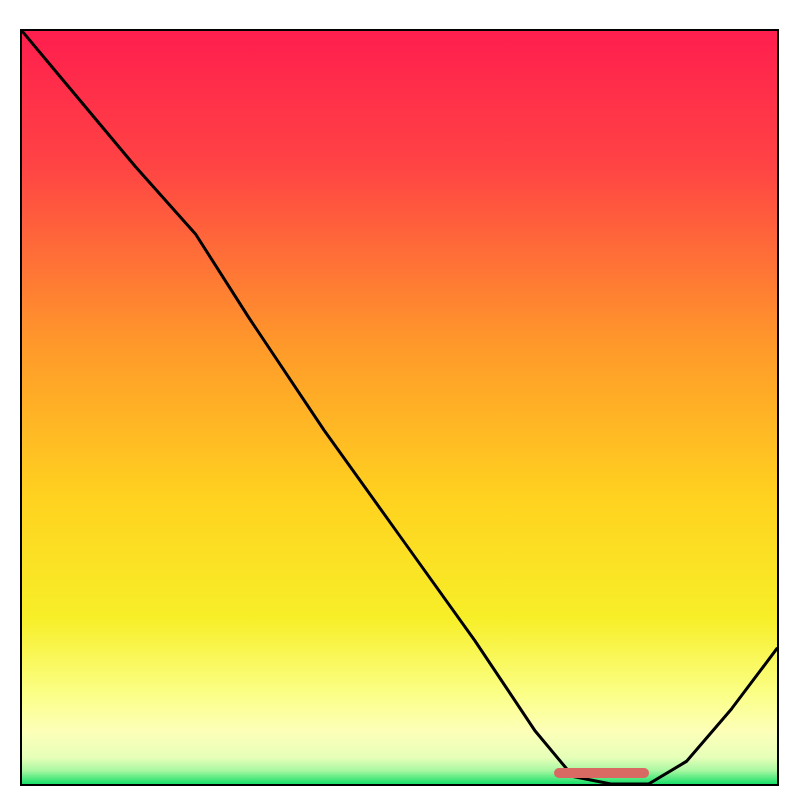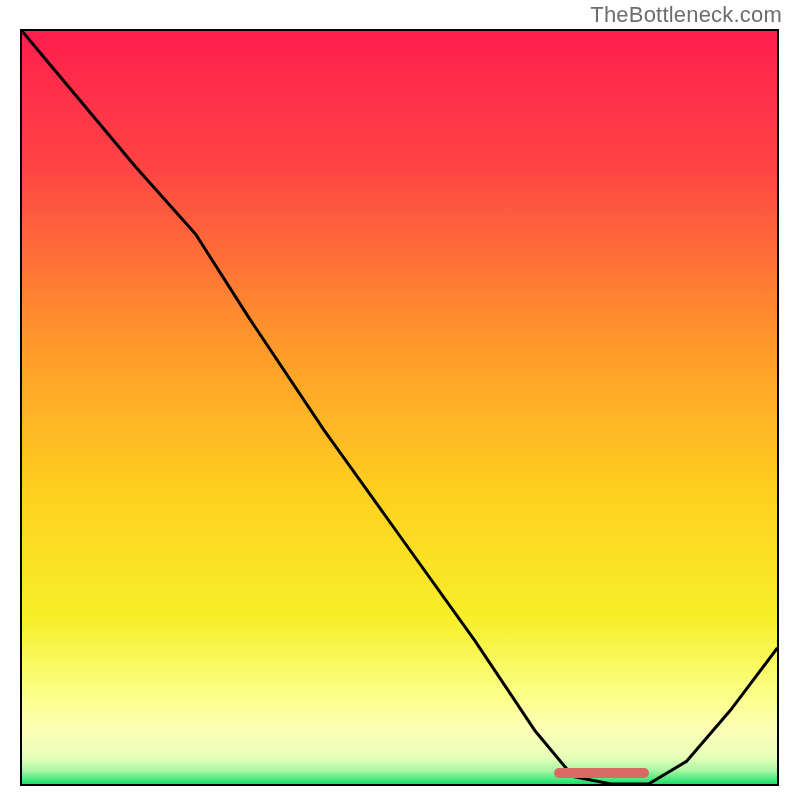--- a/index.html
+++ b/index.html
@@ -47,21 +47,20 @@
     font-weight: 500;
     letter-spacing: 0.2px;
     color: #6d6d6d;
   }
 </style>
 </head>
 <body>
 
 <div class="stage">
 
-  <div class="watermark">TheBottleneck.com</div>
 
   <div class="plot-frame" id="plot-frame" style="left: 20px; top: 29px; width: 759px; height: 757px;">
 
     <div class="gradient-fill" id="gradient-fill" style="background: linear-gradient(rgb(255, 30, 78) 0%, rgb(255, 68, 68) 18%, rgb(255, 154, 42) 42%, rgb(255, 210, 31) 62%, rgb(247, 239, 40) 78%, rgb(251, 255, 134) 88%, rgb(253, 255, 184) 93%, rgb(230, 255, 184) 96.5%, rgb(169, 247, 162) 98.2%, rgb(24, 224, 105) 100%);"></div>
 
     <svg class="curve" id="curve-svg" preserveAspectRatio="none" width="755" height="753" viewBox="0 0 755 753">
       <path id="curve-path" fill="none" stroke="#000000" stroke-width="3" stroke-linejoin="round" stroke-linecap="round" d="M 0.0 0.0 L 37.8 45.2 L 113.3 135.5 L 173.7 203.3 L 226.5 286.1 L 302.0 399.1 L 377.5 504.5 L 453.0 609.9 L 513.4 700.3 L 551.1 745.5 L 588.9 753.0 L 626.6 753.0 L 664.4 730.4 L 709.7 677.7 L 755.0 617.5"></path>
     </svg>
 
     <div class="marker" id="optimal-marker" style="background: rgb(216, 106, 99); left: 532.275px; width: 94.375px; bottom: 6px;"></div>

